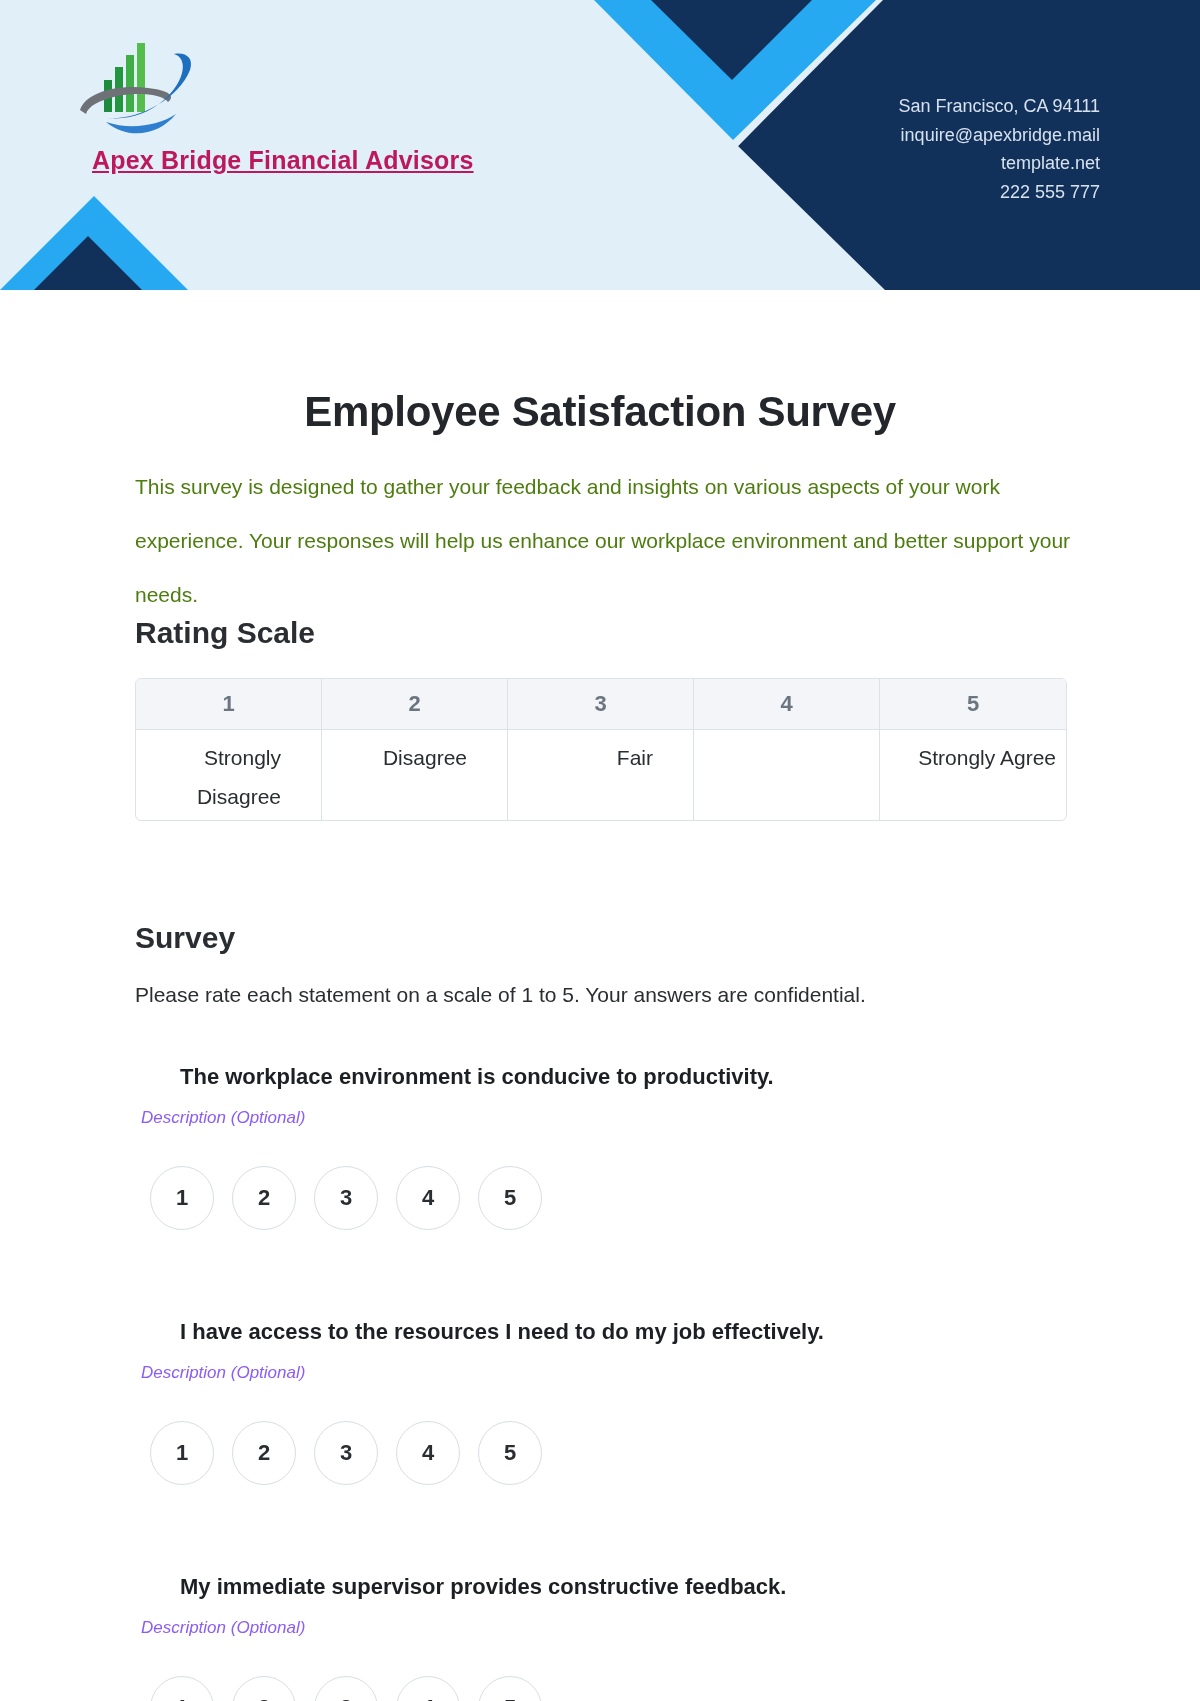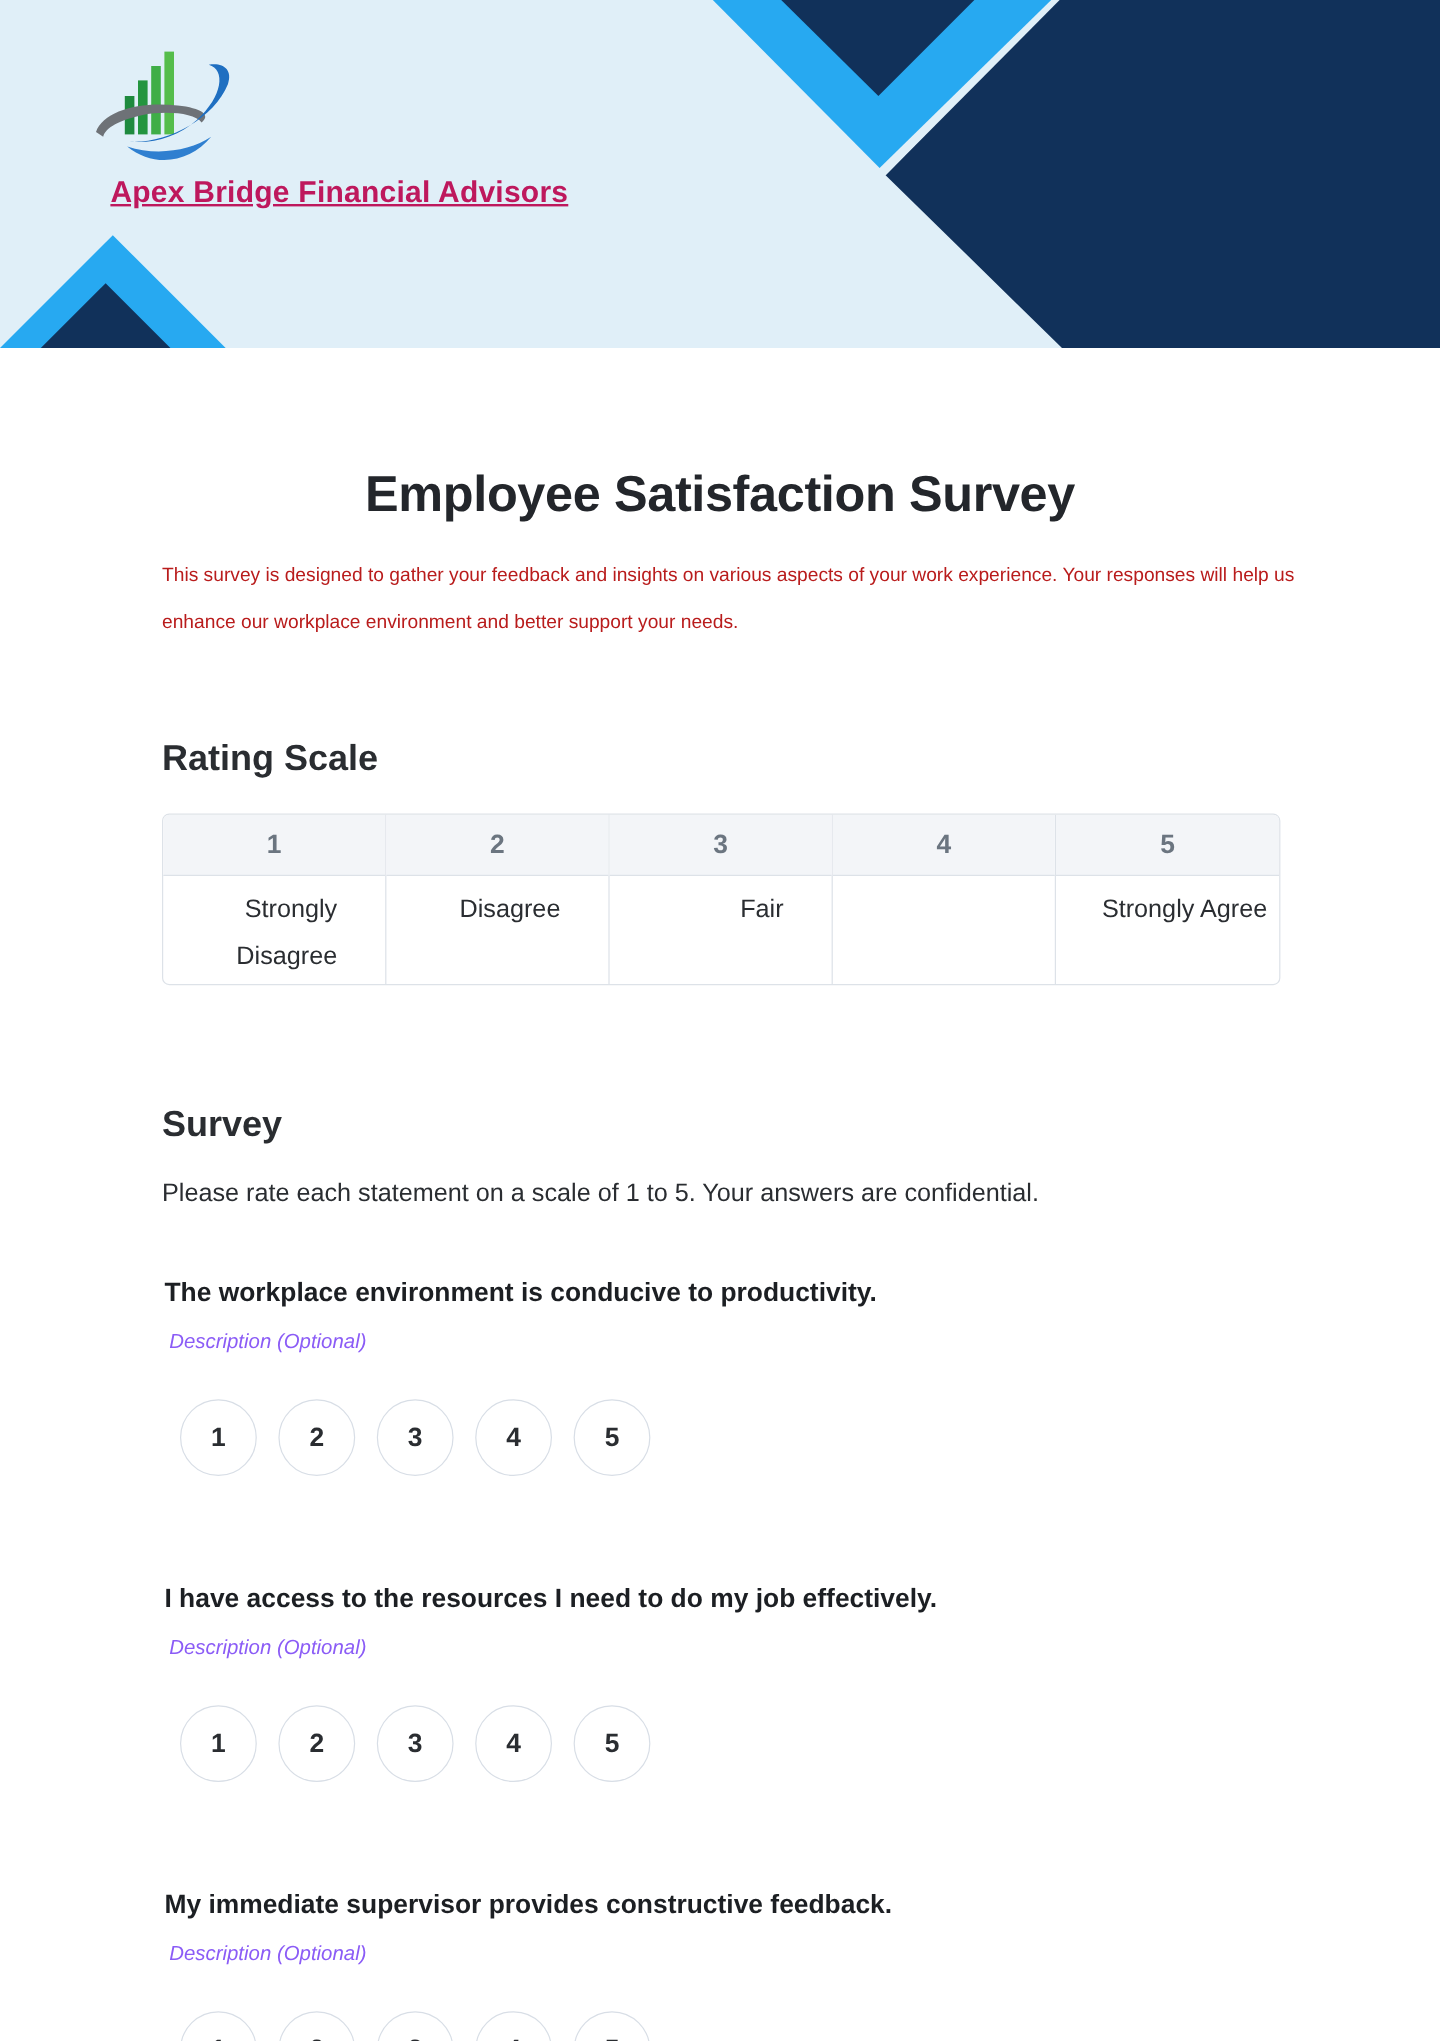--- a/index.html
+++ b/index.html
@@ -7,34 +7,34 @@
          font-family: "Liberation Sans", "DejaVu Sans", sans-serif; color: #1f2328; }
 
   .header { position: absolute; left: 0; top: 0; width: 1200px; height: 290px; background: #e0eff8; overflow: hidden; }
   .header svg.bg { position: absolute; left: 0; top: 0; }
   .logo { position: absolute; left: 78px; top: 40px; width: 130px; height: 100px; }
   .brand { position: absolute; left: 92px; top: 146px; font-size: 25px; font-weight: 700; color: #be185d; letter-spacing: 0.2px; text-decoration: underline; }
   .contact { position: absolute; right: 100px; top: 92px; text-align: right; color: #d8e2ee; font-size: 18px; line-height: 28.5px; }
   .contact div { white-space: nowrap; }
 
   .title { position: absolute; left: 0; width: 1200px; top: 388px; text-align: center; font-size: 42px; font-weight: 700; color: #23262b; letter-spacing: -0.3px; }
-  .intro { position: absolute; left: 135px; top: 460px; width: 945px; font-size: 16px; line-height: 39px; color: #b91c1c; }
+  .intro { position: absolute; left: 135px; top: 460px; width: 945px; font-size: 21px; line-height: 54px; color: #4d7c0f; }
 
   .h2 { position: absolute; left: 135px; font-size: 30px; font-weight: 700; color: #2a2d31; }
 
   .scale-table { position: absolute; left: 135px; top: 678px; width: 930px; border: 1.5px solid #dde2e8; border-radius: 6px; overflow: hidden; display: grid; grid-template-columns: repeat(5, 1fr); }
   .scale-col { border-right: 1.5px solid #dde2e8; }
   .scale-col:last-child { border-right: none; }
   .scale-num { height: 50px; background: #f3f5f8; border-bottom: 1.5px solid #dde2e8; display: flex; align-items: center; justify-content: center; font-size: 22px; font-weight: 700; color: #6b7580; }
   .scale-label { height: 90px; text-align: right; font-size: 21px; line-height: 39px; color: #2a2d31; padding: 8px 40px 0; box-sizing: border-box; }
 
   .survey-note { position: absolute; left: 135px; top: 983px; font-size: 21px; color: #2a2d31; }
 
   .question { position: absolute; left: 137px; }
-  .q-text { font-size: 22px; font-weight: 700; color: #1c1f23; white-space: nowrap; }
+  .q-text { font-size: 22px; font-weight: 700; color: #1c1f23; white-space: nowrap; margin-left: 43px; }
   .q-desc { margin-top: 18px; font-size: 17px; font-style: italic; color: #8b5cf6; margin-left: 4px; }
   .q-options { margin-top: 38px; margin-left: 13px; display: flex; gap: 18px; }
   .q-opt { width: 64px; height: 64px; border-radius: 50%; border: 1.5px solid #d8dee6; display: flex; align-items: center; justify-content: center; font-size: 22px; font-weight: 700; color: #2a2d31; box-sizing: border-box; background: #fff; cursor: pointer; }
 </style>
 </head>
 <body>
 
 <div class="header">
   <svg class="bg" width="1200" height="290" viewBox="0 0 1200 290">
 
@@ -57,20 +57,26 @@
       <rect x="37" y="27" width="8" height="45" fill="#23953f"></rect>
       <rect x="48" y="15" width="8" height="57" fill="#3fae47"></rect>
       <rect x="59" y="3" width="8" height="69" fill="#55bd4b"></rect>
       <path d="M2,70 C8,52 40,44 70,48 C90,50 98,56 90,62 C84,54 60,52 40,56 C22,60 10,66 8,74 Z" fill="#6e7277"></path>
       <path d="M30,78 C60,80 100,60 112,30 C116,18 108,12 96,14 C110,18 108,40 86,60 C70,74 50,80 30,78 Z" fill="#1f6fc1"></path>
       <path d="M28,82 C50,100 80,96 98,74 C80,86 52,90 28,82 Z" fill="#2f7fd0"></path>
     </svg>
   </div>
   <div class="brand">Apex Bridge Financial Advisors</div>
 
+  <div class="contact">
+    <div>San Francisco, CA 94111</div>
+    <div>inquire@apexbridge.mail</div>
+    <div>template.net</div>
+    <div>222 555 777</div>
+  </div>
 </div>
 
 <div class="title">Employee Satisfaction Survey</div>
 <div class="intro">This survey is designed to gather your feedback and insights on various aspects of your work experience. Your responses will help us enhance our workplace environment and better support your needs.</div>
 
 <div class="h2" style="top:616px;">Rating Scale</div>
 <div class="scale-table">
   <div class="scale-col">
     <div class="scale-num">1</div>
     <div class="scale-label">Strongly Disagree</div>

